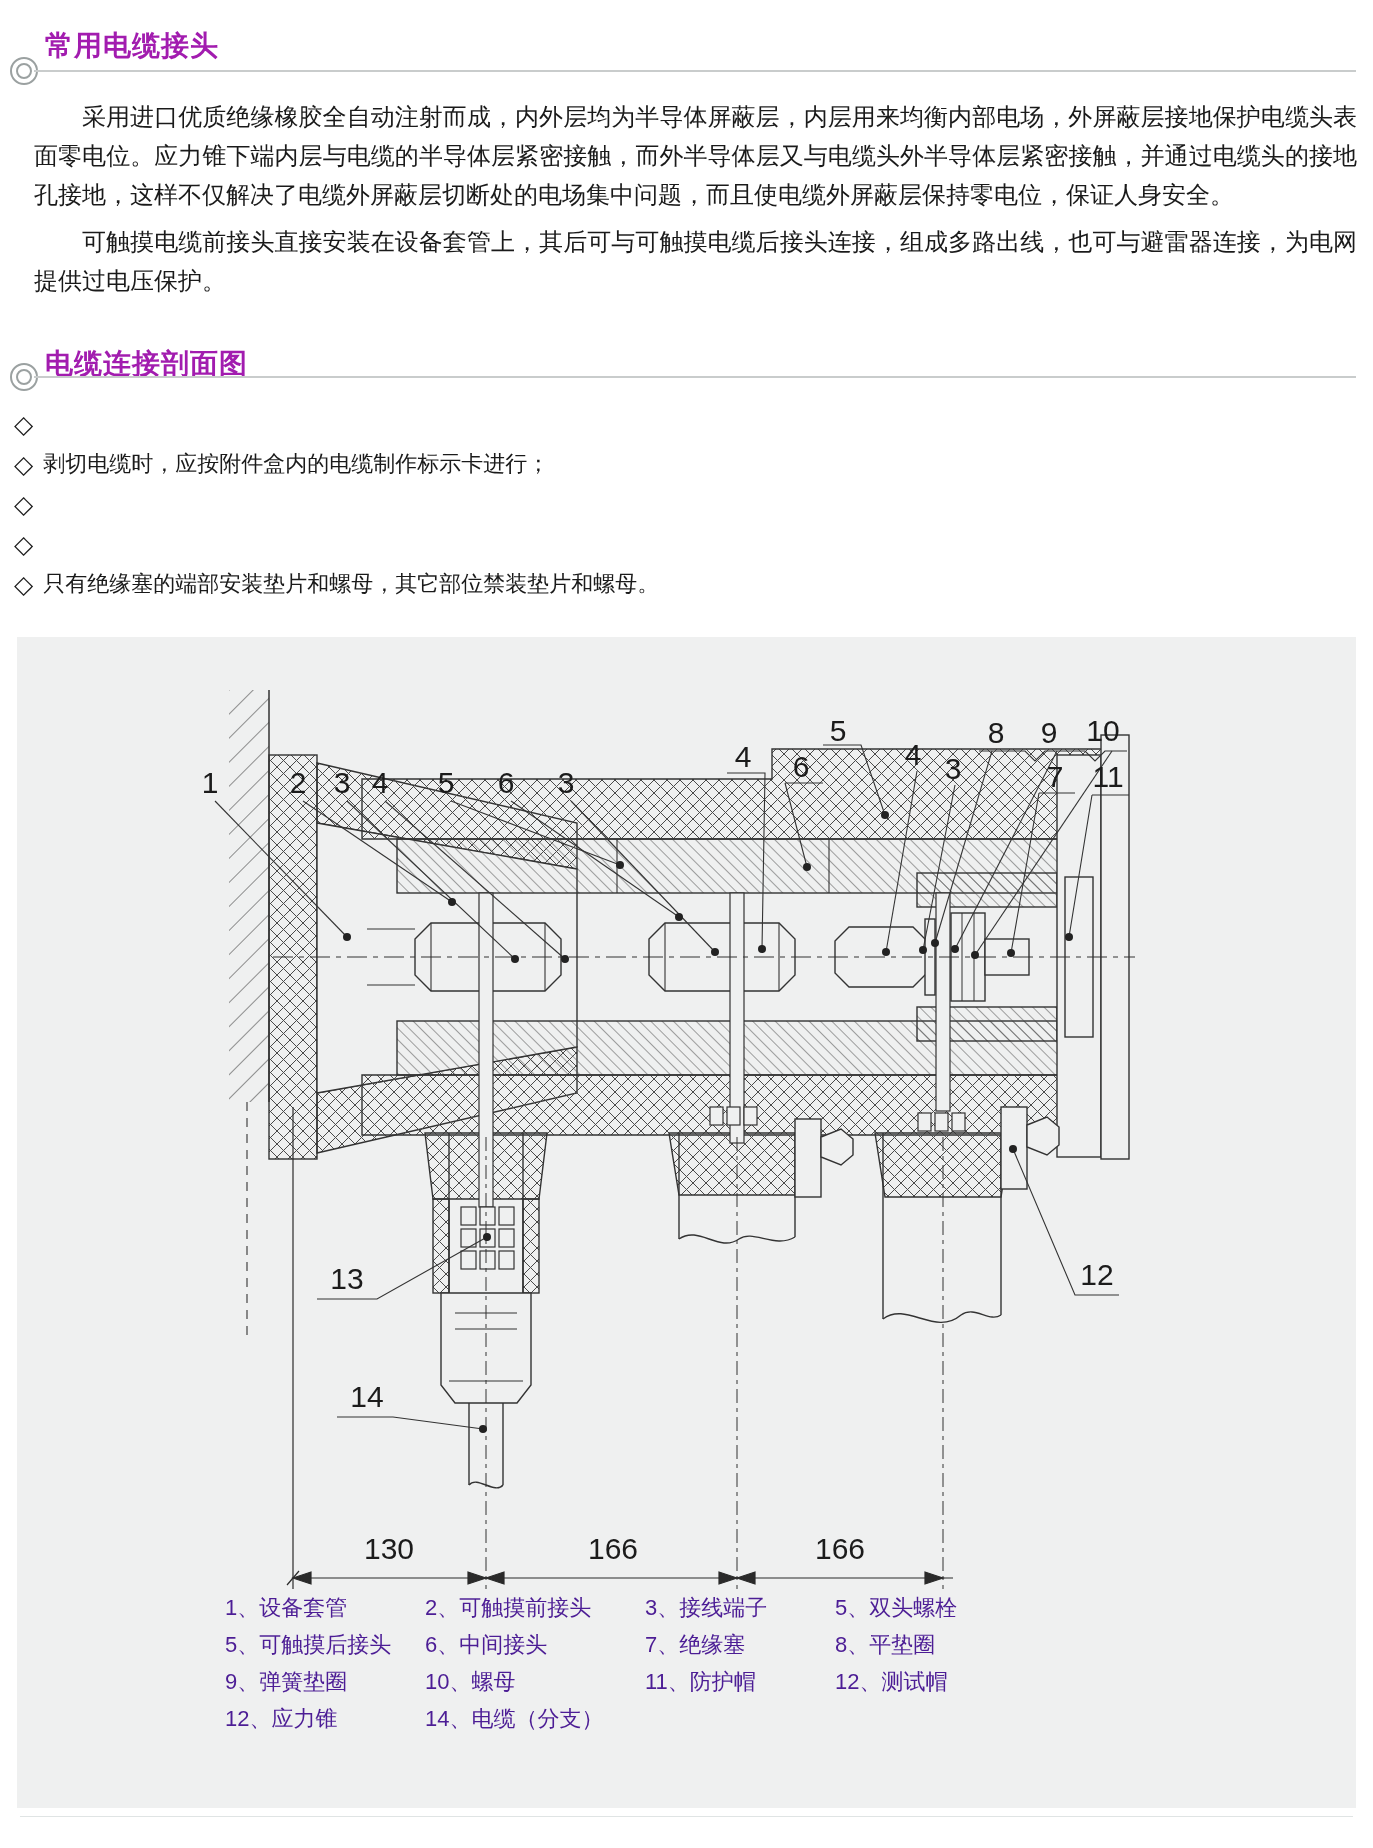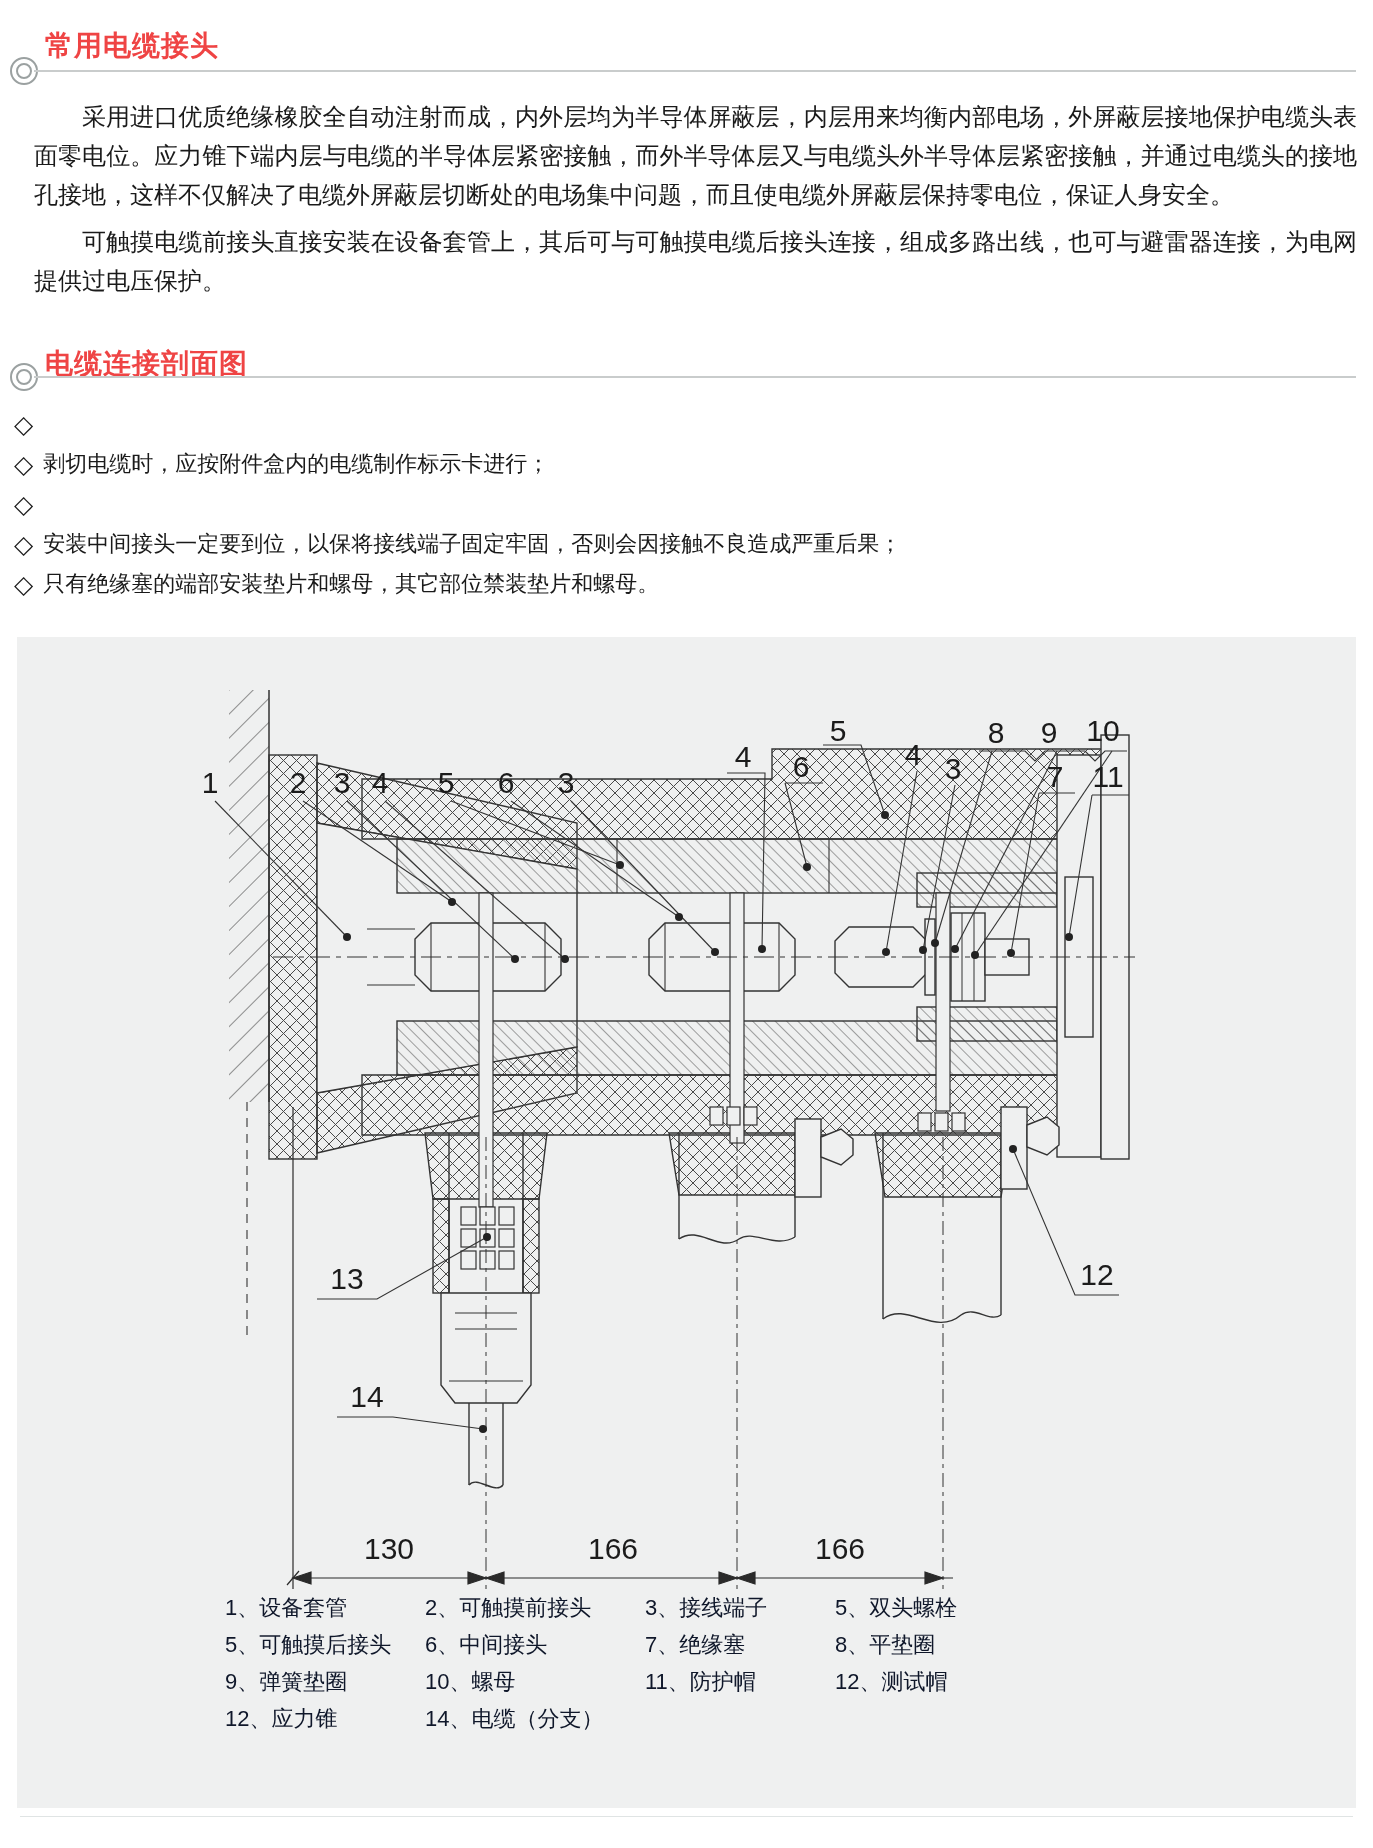--- a/index.html
+++ b/index.html
@@ -1,32 +1,32 @@
 <!DOCTYPE html>
 <html><head>
 <meta charset="utf-8">
 <style>
   html,body{margin:0;padding:0;}
   body{width:1373px;height:1848px;position:relative;background:#ffffff;
        font-family:"Liberation Sans","DejaVu Sans",sans-serif;color:#1c1c1c;overflow:hidden;}
-  .sec-title{position:absolute;left:45px;font-size:28px;font-weight:bold;color:#ef4444;letter-spacing:1px;}
+  .sec-title{position:absolute;left:45px;font-size:28px;font-weight:bold;color:#a21caf;letter-spacing:1px;}
   .ring{position:absolute;left:10px;width:24px;height:24px;border:2px solid #9ba1a1;border-radius:50%;
         background:#fff;display:flex;align-items:center;justify-content:center;box-sizing:content-box;}
   .ring::after{content:"";width:12px;height:12px;border:2px solid #9ba1a1;border-radius:50%;}
   .rule{position:absolute;left:34px;right:17px;height:2px;background:#c9cccc;}
   .bodytext{position:absolute;left:18px;right:16px;top:97px;font-size:24px;line-height:39px;
             text-align:justify;color:#1a1a1a;}
   .bodytext p{margin:0 0 8px 16px;text-indent:2em;}
   .bullets{position:absolute;left:14px;right:16px;top:404px;font-size:22px;color:#1a1a1a;}
   .bullet{display:flex;align-items:flex-start;line-height:40px;}
   .bullet .mk{margin-right:10px;font-size:25px;line-height:40px;}
   .panel{position:absolute;left:17px;top:637px;width:1339px;height:1171px;background:#eff0f0;}
   svg.diagram{position:absolute;left:0;top:0;}
   .legend{position:absolute;left:208px;top:952px;display:grid;
-          grid-template-columns:200px 220px 190px 220px;font-size:22px;line-height:37px;color:#0f172a;}
+          grid-template-columns:200px 220px 190px 220px;font-size:22px;line-height:37px;color:#4c1d95;}
   .bottom-line{position:absolute;left:20px;right:20px;top:1816px;height:1px;background:#e0e4e4;}
   svg text{font-family:"Liberation Sans","DejaVu Sans",sans-serif;fill:#1b1b1b;}
 </style>
 </head>
 <body>
 
 <div>
   <div class="sec-title" style="top:27px">常用电缆接头</div>
   <div class="ring" style="top:57px"></div>
   <div class="rule" style="top:70px"></div>
@@ -49,21 +49,20 @@
     </div>
   <div class="bullet">
     <span class="mk">◇</span>
     <span>剥切电缆时，应按附件盒内的电缆制作标示卡进行；</span>
     </div>
   <div class="bullet">
     <span class="mk">◇</span>
     </div>
   <div class="bullet">
     <span class="mk">◇</span>
-    <span>安装中间接头一定要到位，以保将接线端子固定牢固，否则会因接触不良造成严重后果；</span>
     </div>
   <div class="bullet">
     <span class="mk">◇</span>
     <span>只有绝缘塞的端部安装垫片和螺母，其它部位禁装垫片和螺母。</span>
     </div>
 </div>
 
 <div class="panel">
 
 <svg class="diagram" width="1339" height="1171" viewBox="0 0 1339 1171">

